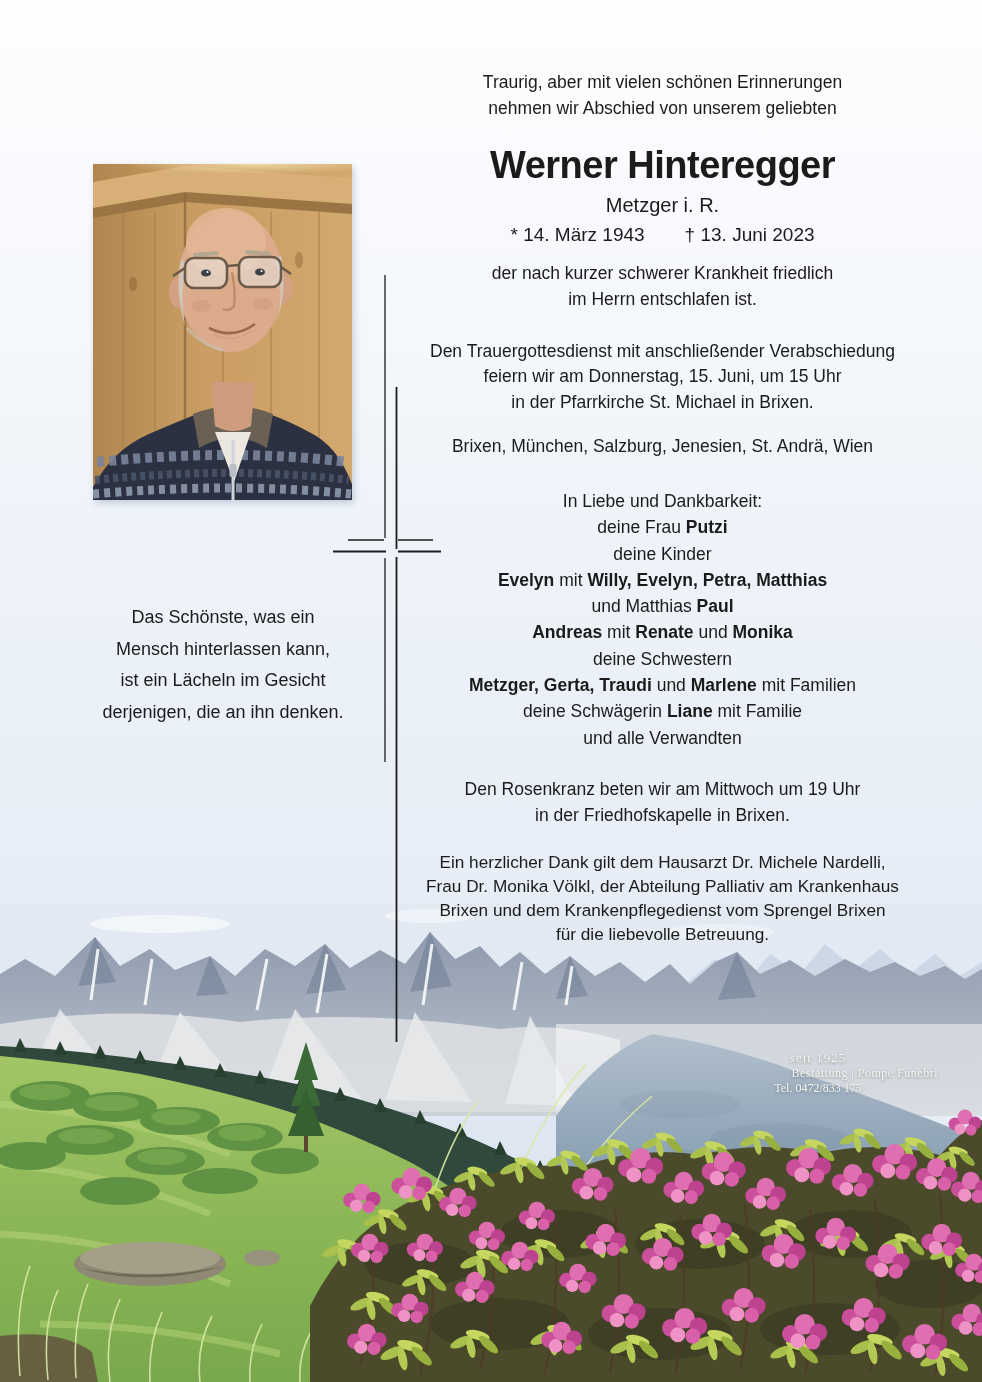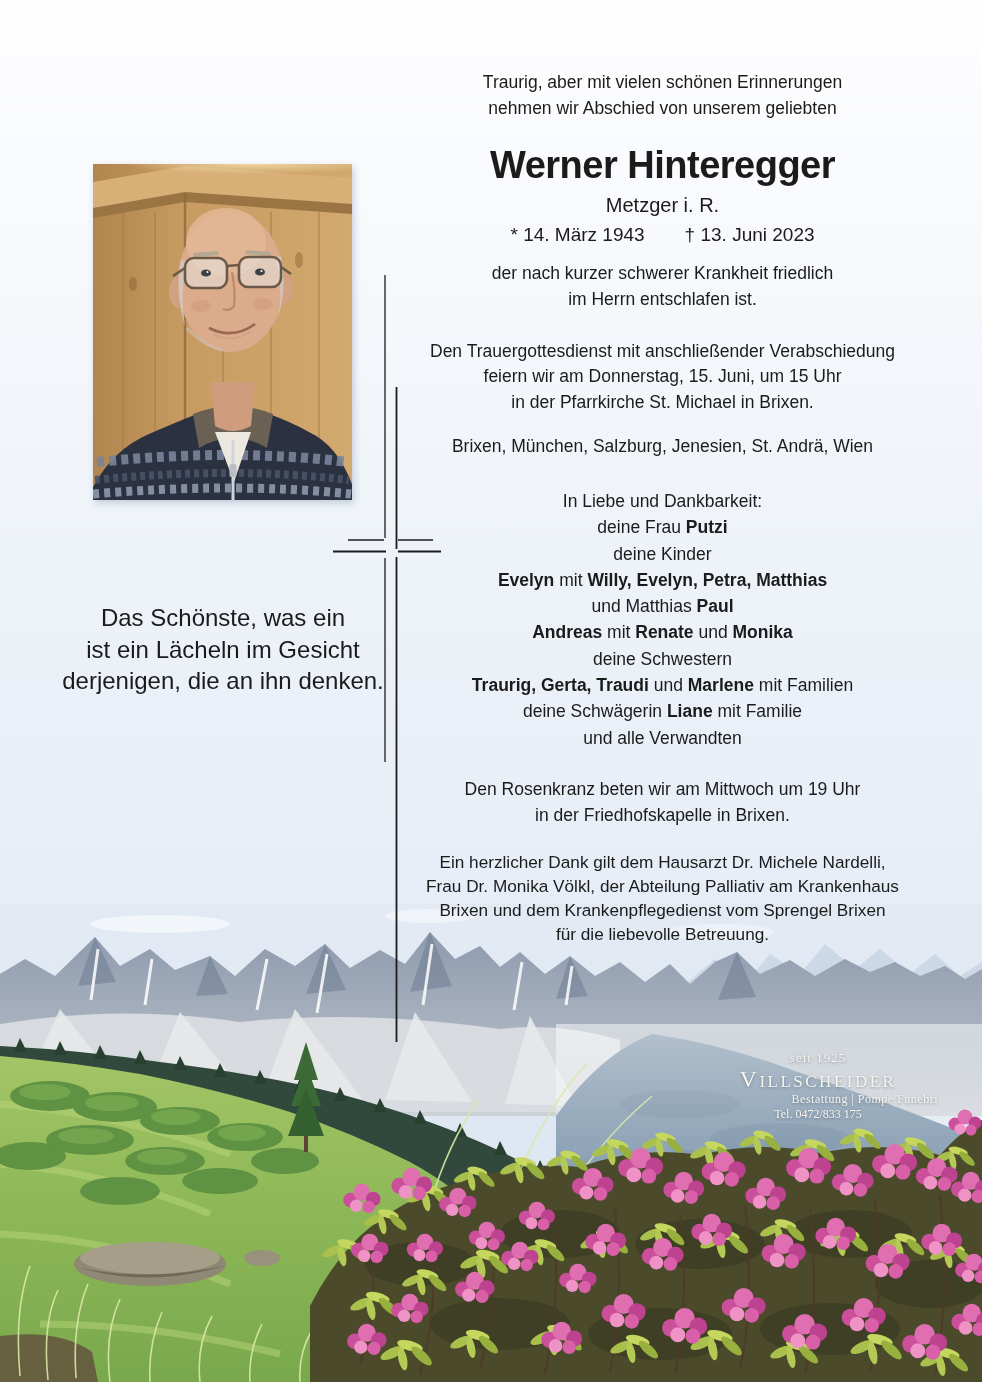--- a/index.html
+++ b/index.html
@@ -16,21 +16,21 @@
   .prof{top:194px;font-size:20px;}
   .dates{top:224px;font-size:19px;display:flex;justify-content:center;gap:40px;}
   .passing{top:261px;font-size:17.5px;line-height:25.5px;}
   .service{top:339px;font-size:17.5px;line-height:25.3px;}
   .cities{top:436px;font-size:17.5px;}
   .family{top:488px;font-size:17.5px;line-height:26.3px;}
   .rosary{top:777px;font-size:17.5px;line-height:25.5px;}
   .thanks{top:850px;font-size:17.2px;line-height:24px;}
   .b{font-weight:700;text-align:right;}
   
-  .quote{left:58px;top:602px;width:330px;text-align:center;font-size:24px;line-height:31.5px;}
+  .quote{left:58px;top:602px;width:330px;text-align:center;font-size:18px;line-height:31.5px;}
   
   .photo{left:93px;top:164px;width:259px;height:336px;box-shadow:2px 3px 7px rgba(110,130,160,.35);}
   .photo svg{display:block;}
   
   .cross{left:325px;top:270px;}
   
   .landscape{left:0;top:904px;}
   
   .logo{left:698px;top:1050px;width:240px;text-align:center;color:#f7f4ea;
         font-family:"Liberation Serif",serif;text-shadow:0 1px 3px rgba(40,60,80,.45);}
@@ -430,43 +430,43 @@
   <div class="abs col cities">Brixen, München, Salzburg, Jenesien, St. Andrä, Wien</div>
 
   <div class="abs col family">
       <div><span>In Liebe und Dankbarkeit:</span></div>
       <div><span>deine Frau </span><span class="b">Putzi</span></div>
       <div><span>deine Kinder</span></div>
       <div><span class="b">Evelyn</span><span> mit </span><span class="b">Willy, Evelyn, Petra, Matthias</span></div>
       <div><span>und Matthias </span><span class="b">Paul</span></div>
       <div><span class="b">Andreas</span><span> mit </span><span class="b">Renate</span><span> und </span><span class="b">Monika</span></div>
       <div><span>deine Schwestern</span></div>
-      <div><span class="b">Traurig, Gerta, Traudi</span><span> und </span><span class="b">Marlene</span><span> mit Familien</span></div>
+      <div><span class="b">Metzger, Gerta, Traudi</span><span> und </span><span class="b">Marlene</span><span> mit Familien</span></div>
       <div><span>deine Schwägerin </span><span class="b">Liane</span><span> mit Familie</span></div>
       <div><span>und alle Verwandten</span></div>
     </div>
 
   <div class="abs col rosary">
       <div>Den Rosenkranz beten wir am Mittwoch um 19 Uhr</div>
       <div>in der Friedhofskapelle in Brixen.</div>
     </div>
 
   <div class="abs col thanks">
       <div>Ein herzlicher Dank gilt dem Hausarzt Dr. Michele Nardelli,</div>
       <div>Frau Dr. Monika Völkl, der Abteilung Palliativ am Krankenhaus</div>
       <div>Brixen und dem Krankenpflegedienst vom Sprengel Brixen</div>
       <div>für die liebevolle Betreuung.</div>
     </div>
 
   <div class="abs quote">
       <div>Das Schönste, was ein</div>
+      <div>Mensch hinterlassen kann,</div>
       <div>ist ein Lächeln im Gesicht</div>
       <div>derjenigen, die an ihn denken.</div>
     </div>
 
   <div class="abs logo">
     <div class="logo-since">seit 1925</div>
-    <div class="logo-name">Villscheider</div>
     <div class="logo-sub">Bestattung | Pompe Funebri</div>
     <div class="logo-tel">Tel. 0472/833 175</div>
   </div>
 
 </div>
 
 </body></html>

